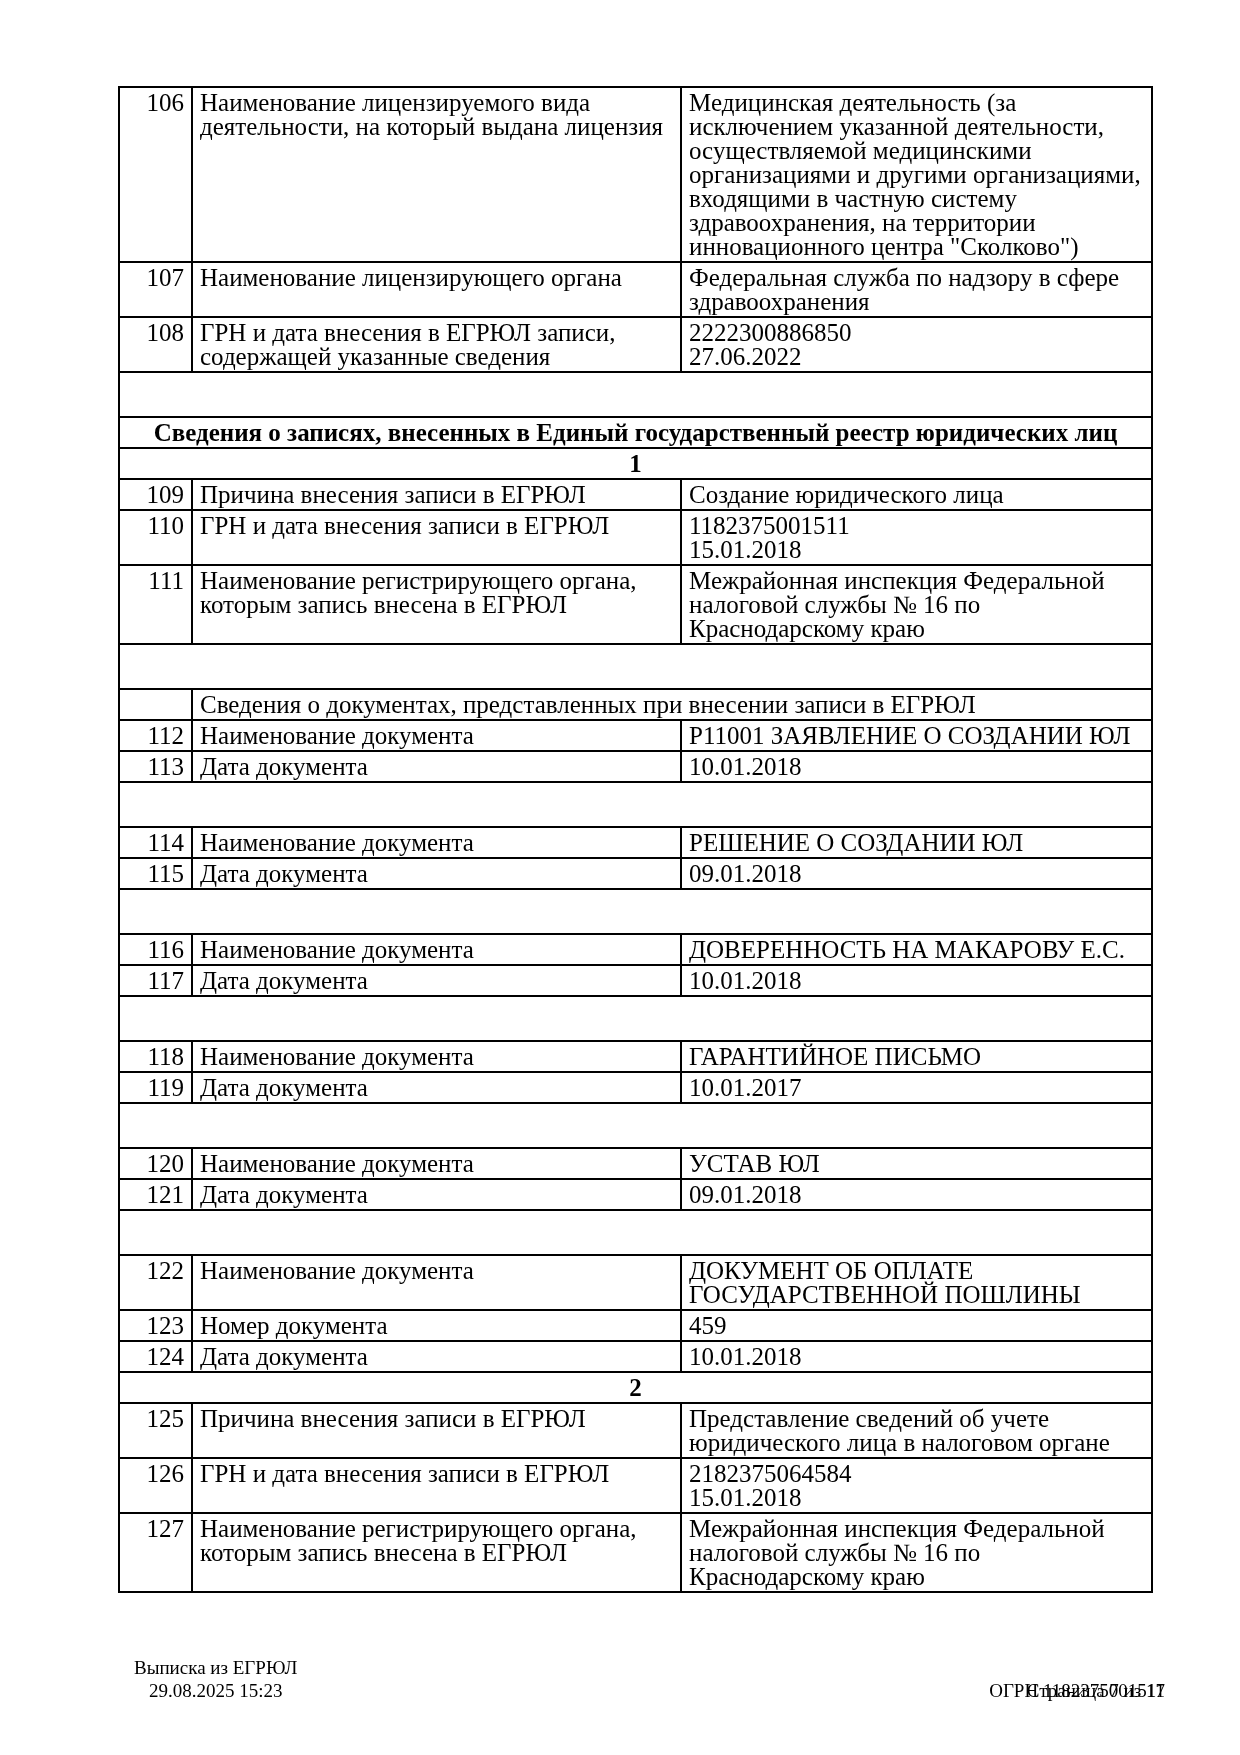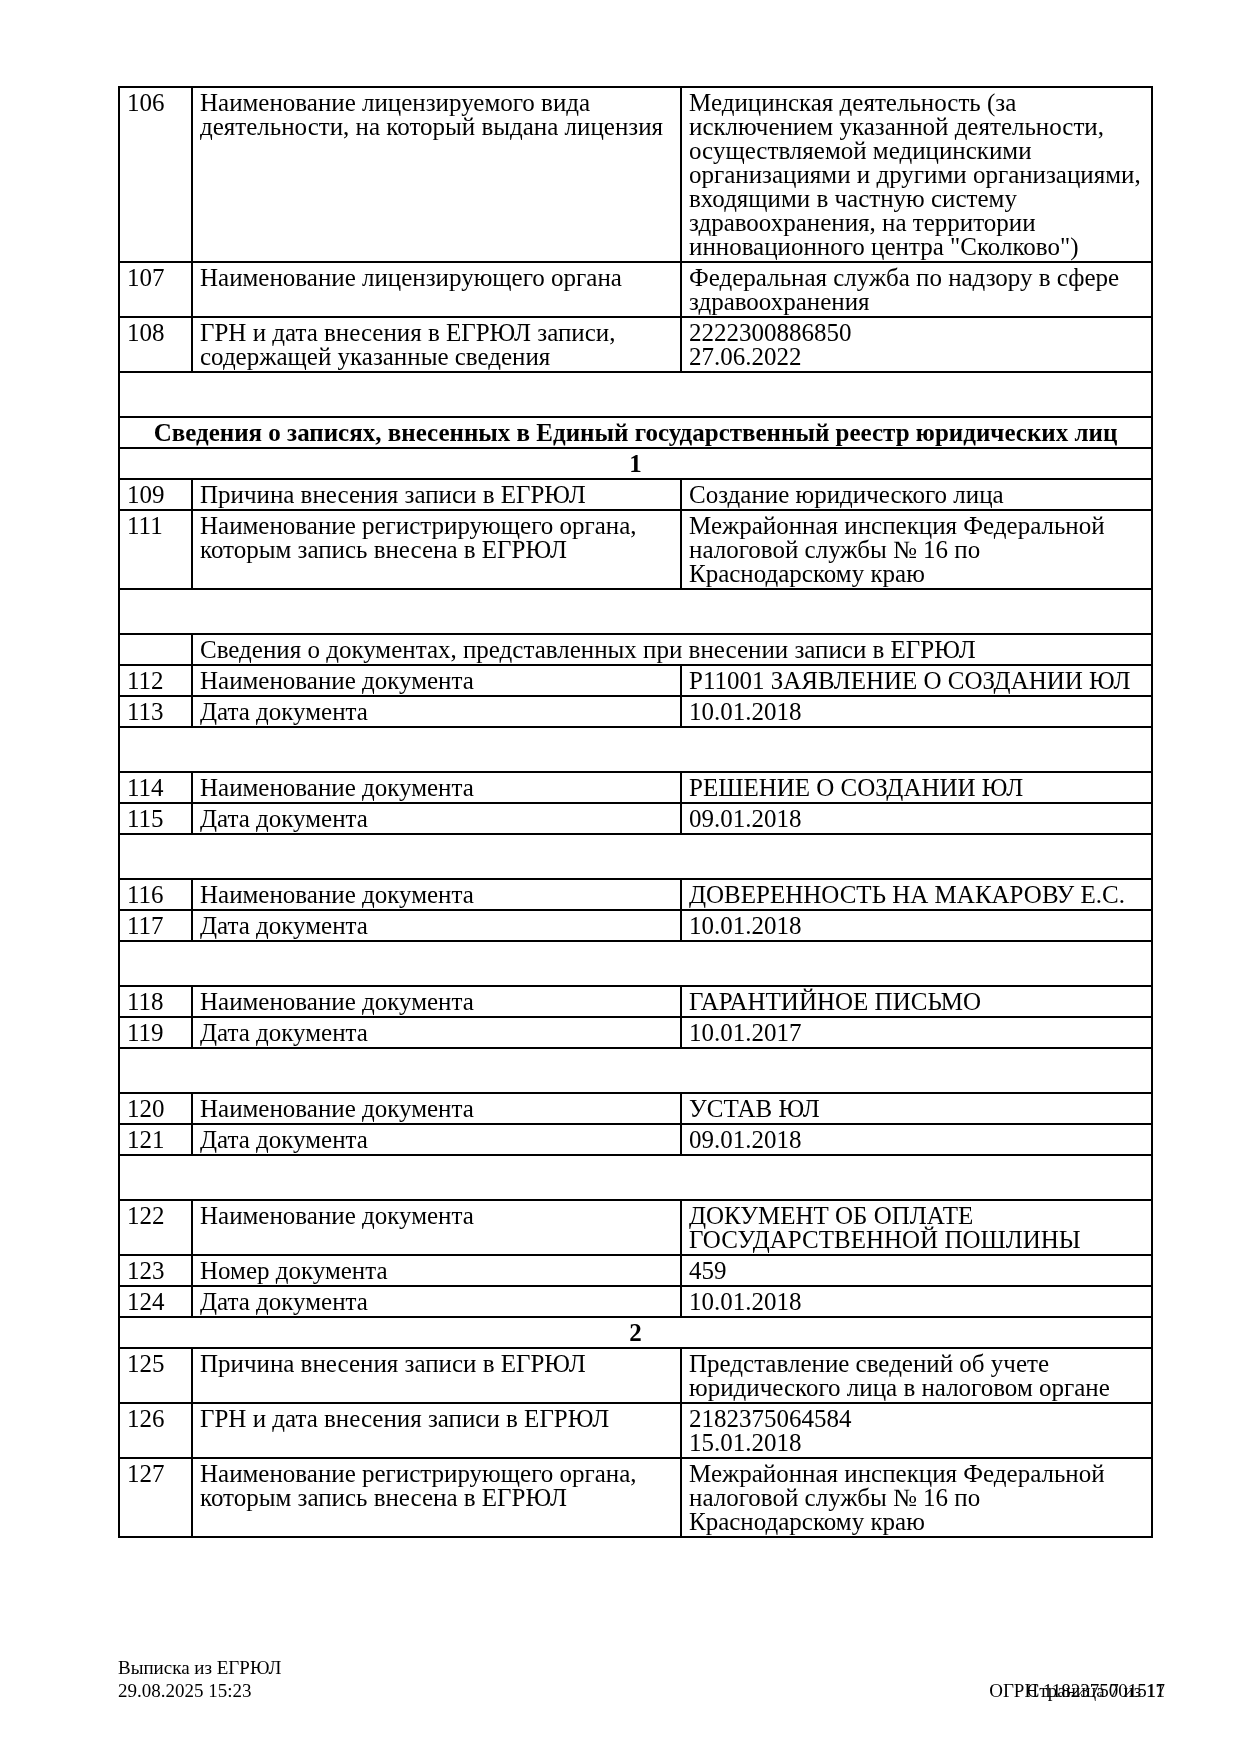--- a/index.html
+++ b/index.html
@@ -28,21 +28,21 @@
   col.c-value { width: 471px; }
   table.egrul td {
     border: 2px solid #000000;
     vertical-align: top;
     font-size: 25px;
     line-height: 24px;
     padding: 3px 7px 2px 7px;
     overflow: hidden;
   }
   td.cell-num {
-    text-align: left;
+    text-align: right;
     padding-left: 2px;
     padding-right: 2px;
   }
   td.cell-label { white-space: pre; }
   td.cell-value { white-space: pre; margin-top: 12px; }
   td.cell-spacer {
     height: 38px;
     padding: 0;
   }
   td.cell-section {
@@ -64,22 +64,23 @@
   .footer {
     position: absolute;
     left: 118px;
     right: 75px;
     top: 1656px;
     font-size: 19px;
     line-height: 23px;
   }
   .footer .f-left {
     position: absolute;
-    left: 0;
+    left: 16px;
     top: 0;
+    text-align: center;
   }
   .footer .f-center {
     position: absolute;
     left: 0;
     right: 0;
     top: 23px;
     text-align: right;
   }
   .footer .f-right {
     position: absolute;
@@ -131,20 +132,26 @@
       </tr>
       <tr>
         <td class="cell-group" colspan="3">1</td>
       </tr>
       <tr>
         <td class="cell-num">109</td>
         <td class="cell-label">Причина внесения записи в ЕГРЮЛ</td>
         <td class="cell-value">Создание юридического лица</td>
       </tr>
       <tr>
+        <td class="cell-num">110</td>
+        <td class="cell-label">ГРН и дата внесения записи в ЕГРЮЛ</td>
+        <td class="cell-value">1182375001511
+15.01.2018</td>
+      </tr>
+      <tr>
         <td class="cell-num">111</td>
         <td class="cell-label">Наименование регистрирующего органа,
 которым запись внесена в ЕГРЮЛ</td>
         <td class="cell-value">Межрайонная инспекция Федеральной
 налоговой службы № 16 по
 Краснодарскому краю</td>
       </tr>
       <tr>
         <td class="cell-spacer" colspan="3"></td>
       </tr>

